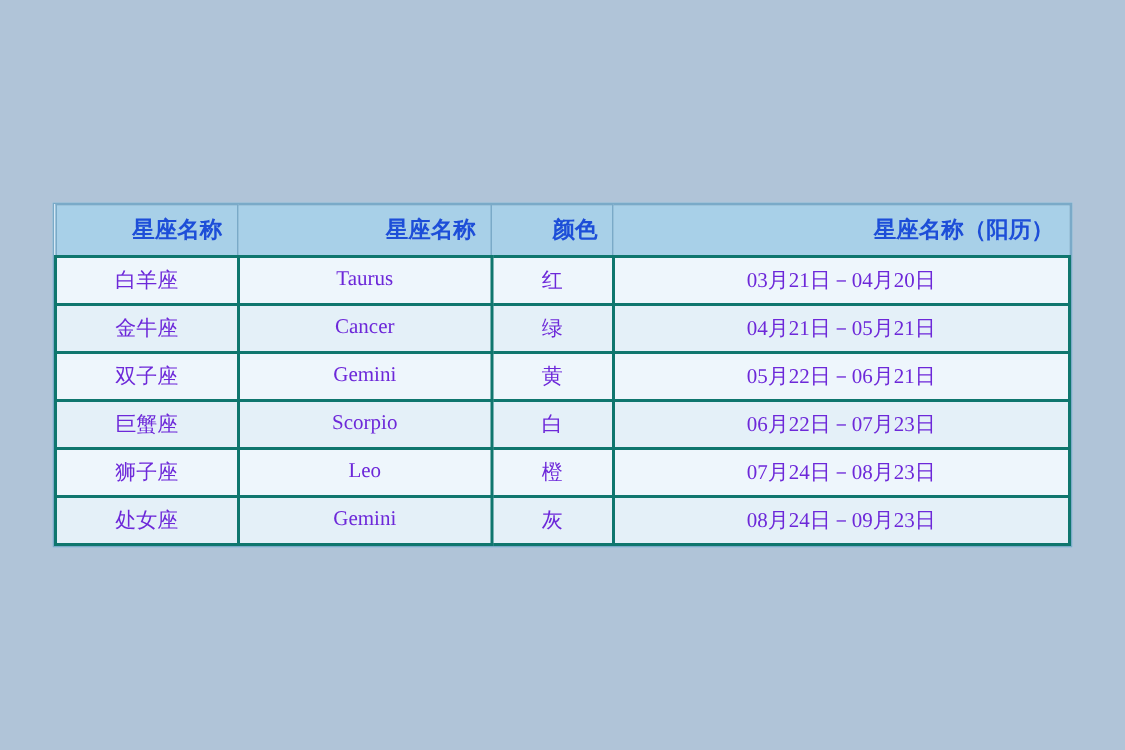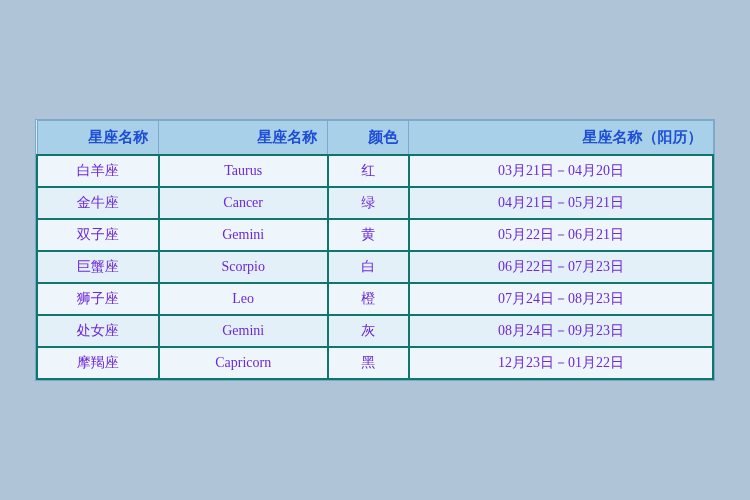--- a/index.html
+++ b/index.html
@@ -106,21 +106,15 @@
           <td>Leo</td>
           <td>橙</td>
           <td>07月24日－08月23日</td>
         </tr>
         <tr>
           <td>处女座</td>
           <td>Gemini</td>
           <td>灰</td>
           <td>08月24日－09月23日</td>
         </tr>
-        <tr>
-          <td>摩羯座</td>
-          <td>Capricorn</td>
-          <td>黑</td>
-          <td>12月23日－01月22日</td>
-        </tr>
       </tbody>
   </table>
 </div>
 
 </body></html>

